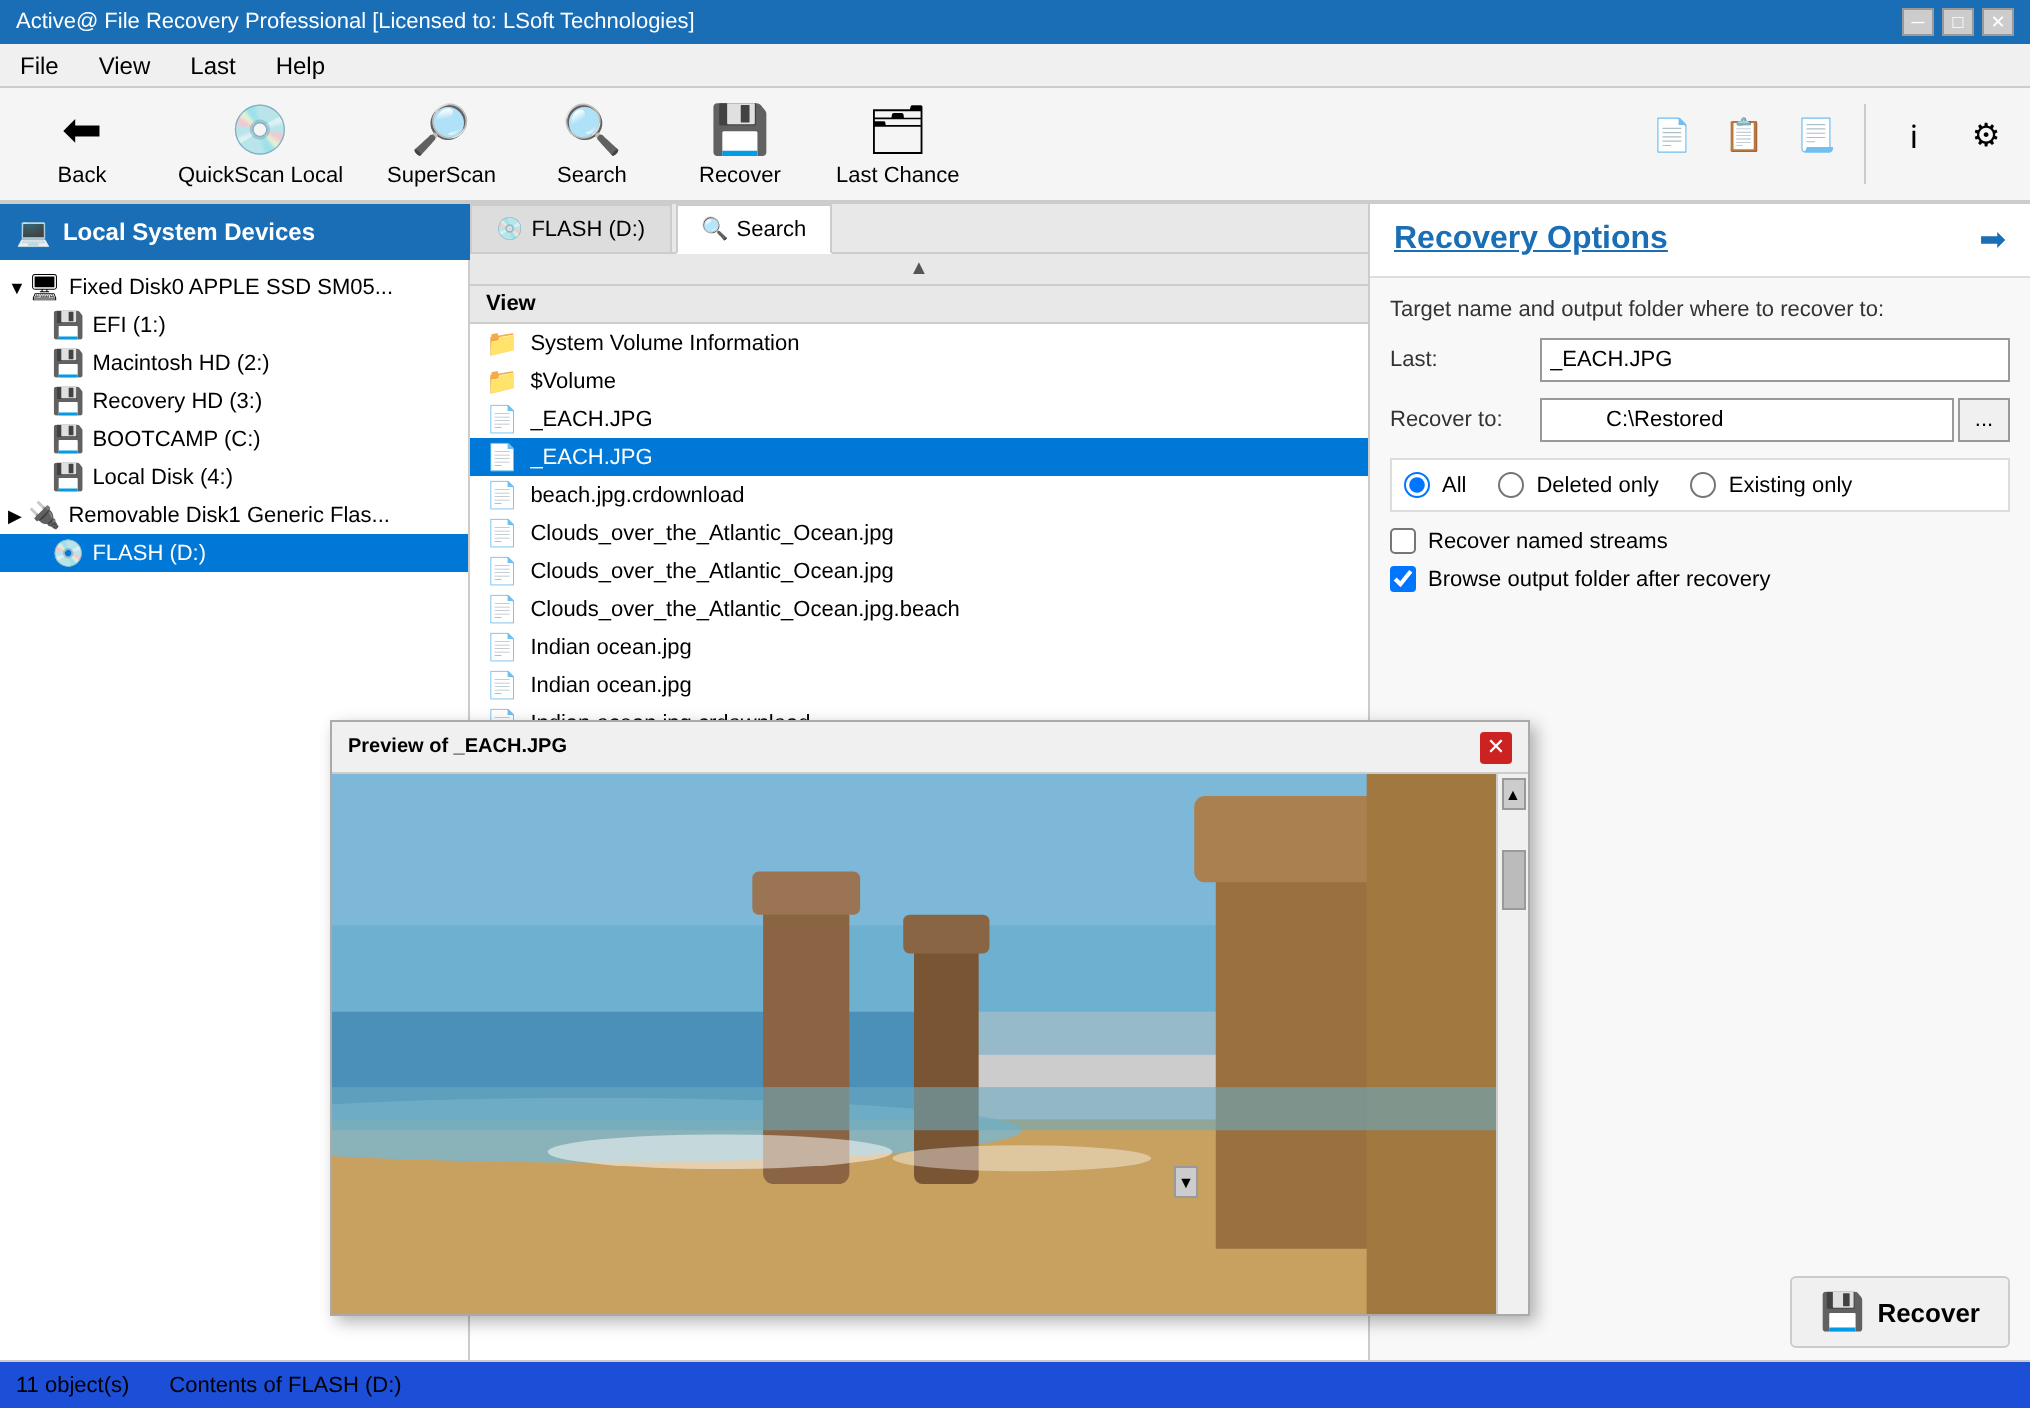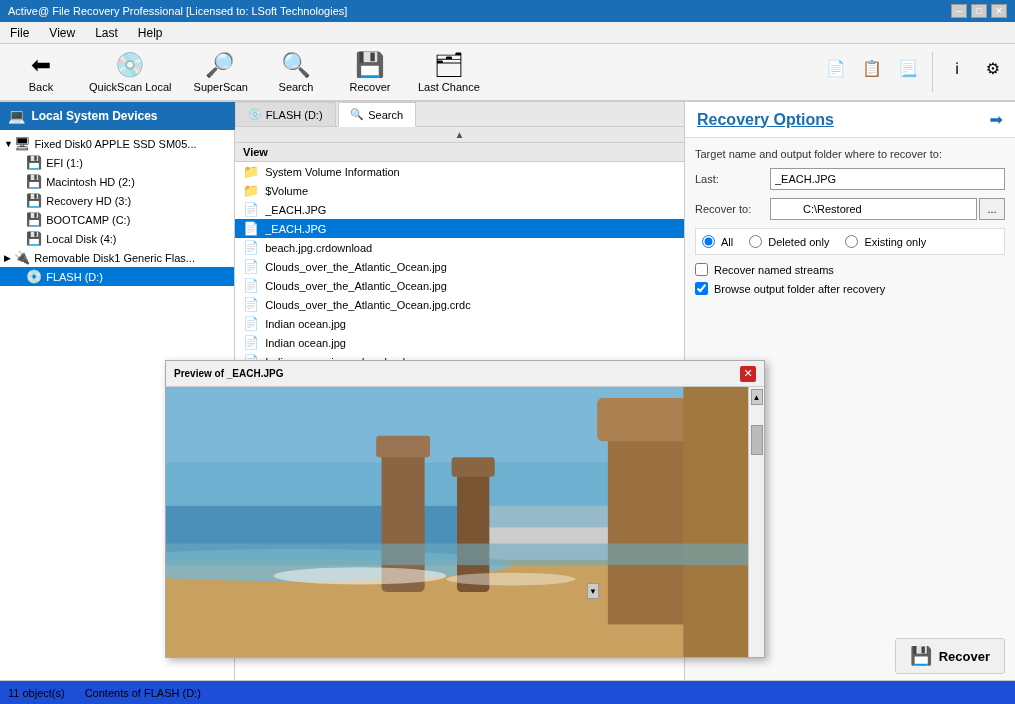--- a/index.html
+++ b/index.html
@@ -226,21 +226,21 @@
       <div class="file-item">
         <span class="file-icon doc">📄</span>
         <span>Clouds_over_the_Atlantic_Ocean.jpg</span>
       </div>
       <div class="file-item">
         <span class="file-icon doc">📄</span>
         <span>Clouds_over_the_Atlantic_Ocean.jpg</span>
       </div>
       <div class="file-item">
         <span class="file-icon doc">📄</span>
-        <span>Clouds_over_the_Atlantic_Ocean.jpg.crdc</span>
+        <span>Clouds_over_the_Atlantic_Ocean.jpg.beach</span>
       </div>
       <div class="file-item">
         <span class="file-icon doc">📄</span>
         <span>Indian ocean.jpg</span>
       </div>
       <div class="file-item">
         <span class="file-icon doc">📄</span>
         <span>Indian ocean.jpg</span>
       </div>
       <div class="file-item">

